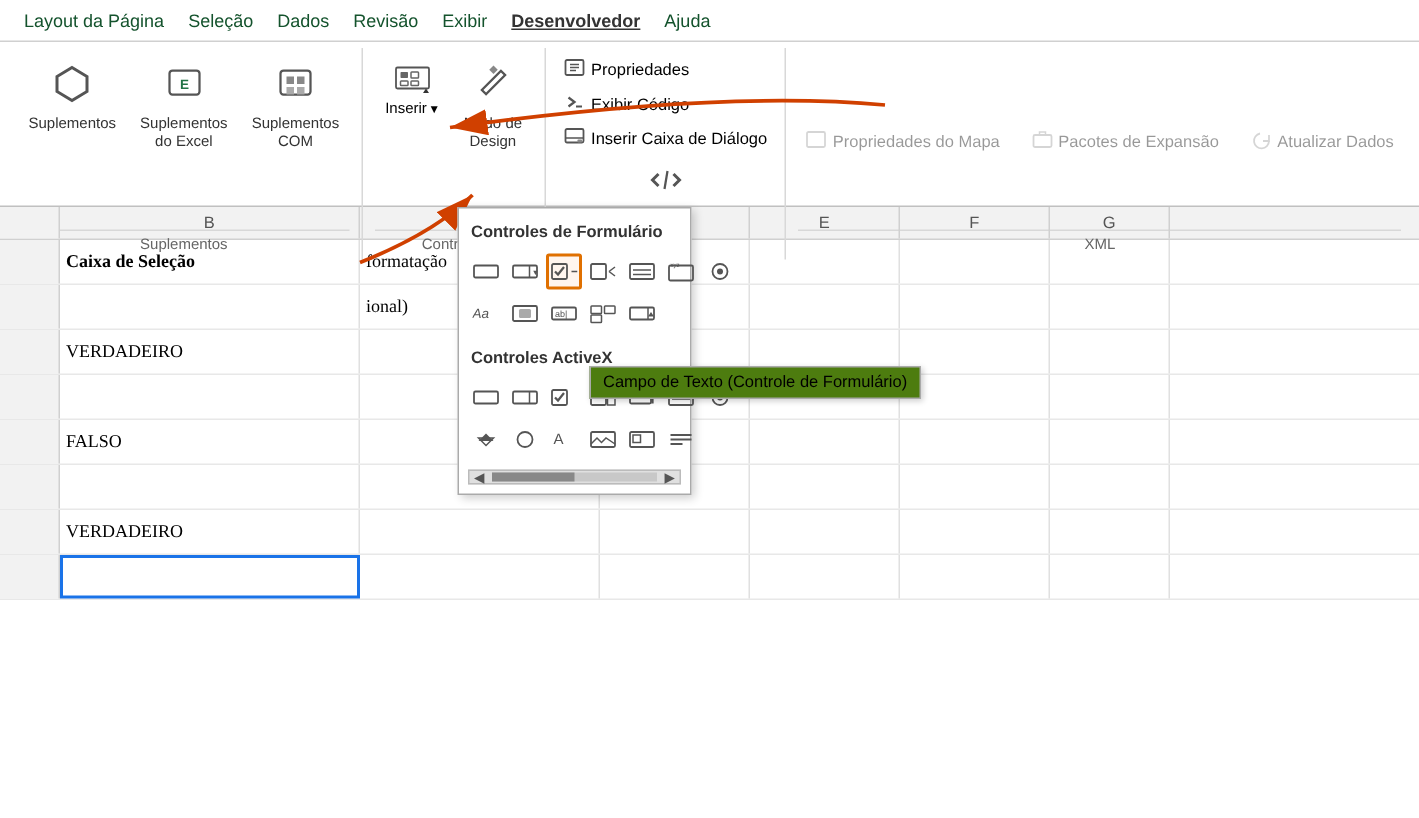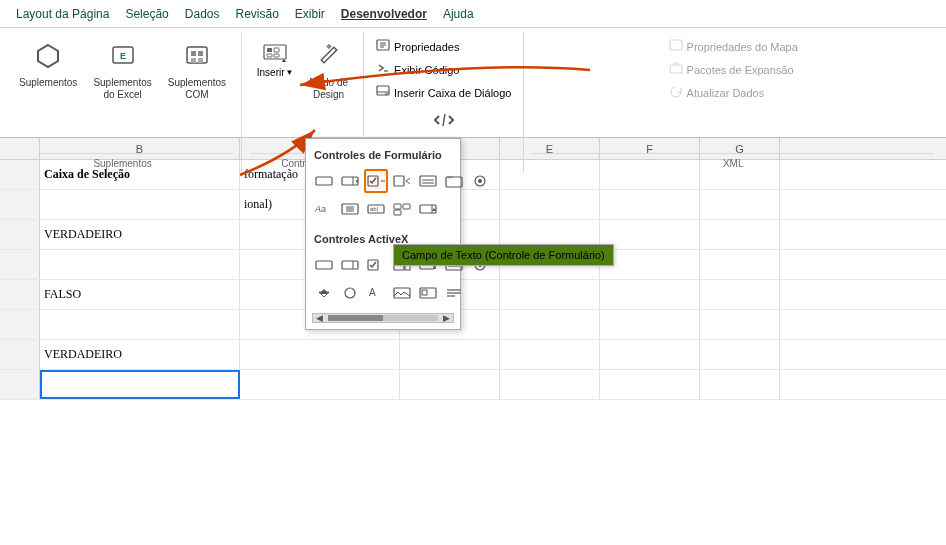--- a/index.html
+++ b/index.html
@@ -381,21 +381,21 @@
               <line x1="13" y1="6" x2="11" y2="18" stroke="#555" stroke-width="1.5"></line>
             </svg>
           </div>
           <div class="label" style="white-space:pre-line;text-align:center;">Código-
 fonte</div>
         </div>
       </div>
     </div>
 
     <div class="ribbon-group" style="flex:1; min-width:160px;">
-      <div style="display:flex; flex-direction:column; gap:2px; flex:1;">
+      <div style="display:flex; flex-direction:row; gap:13px; flex:1;">
         <div class="ribbon-small-btn disabled" style="opacity:0.4;">
           <span class="sm-icon">
             <svg width="14" height="14" viewBox="0 0 14 14">
                 <rect x="1" y="2" width="12" height="10" rx="1" fill="none" stroke="#999" stroke-width="1.2"></rect>
               </svg>
           </span>
           <span>Propriedades do Mapa</span>
         </div>
         <div class="ribbon-small-btn disabled" style="opacity:0.4;">
           <span class="sm-icon">

